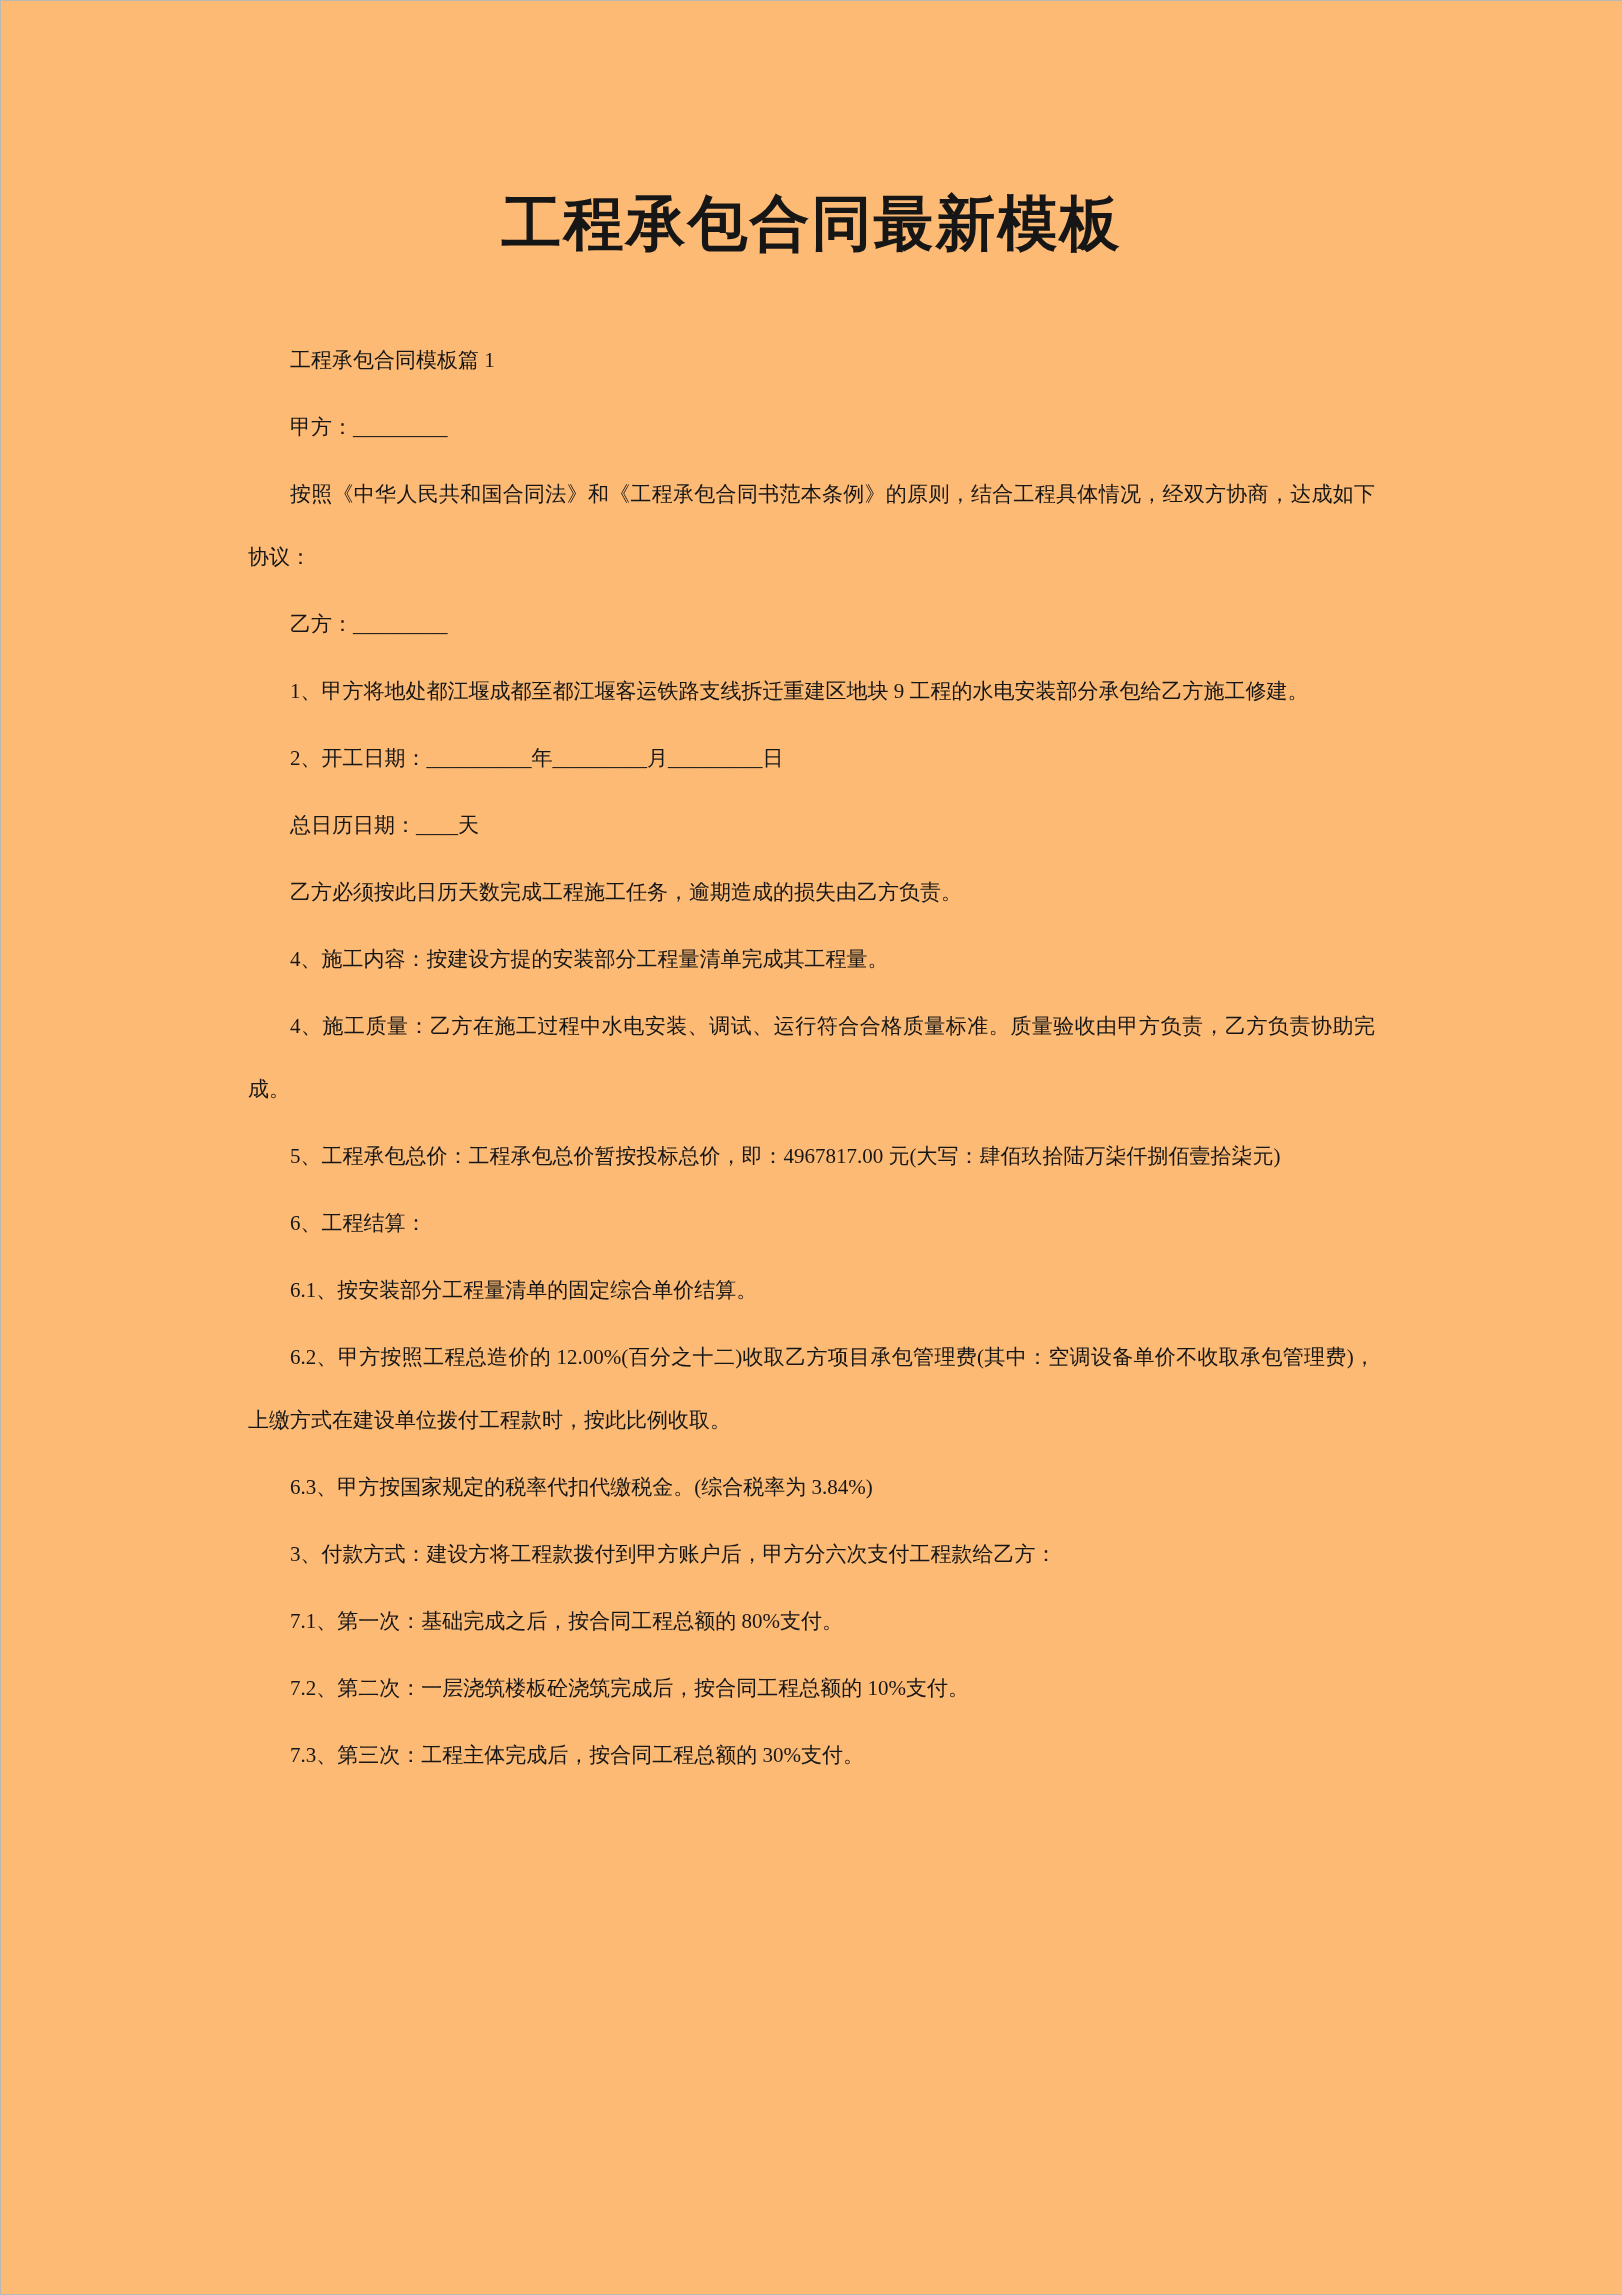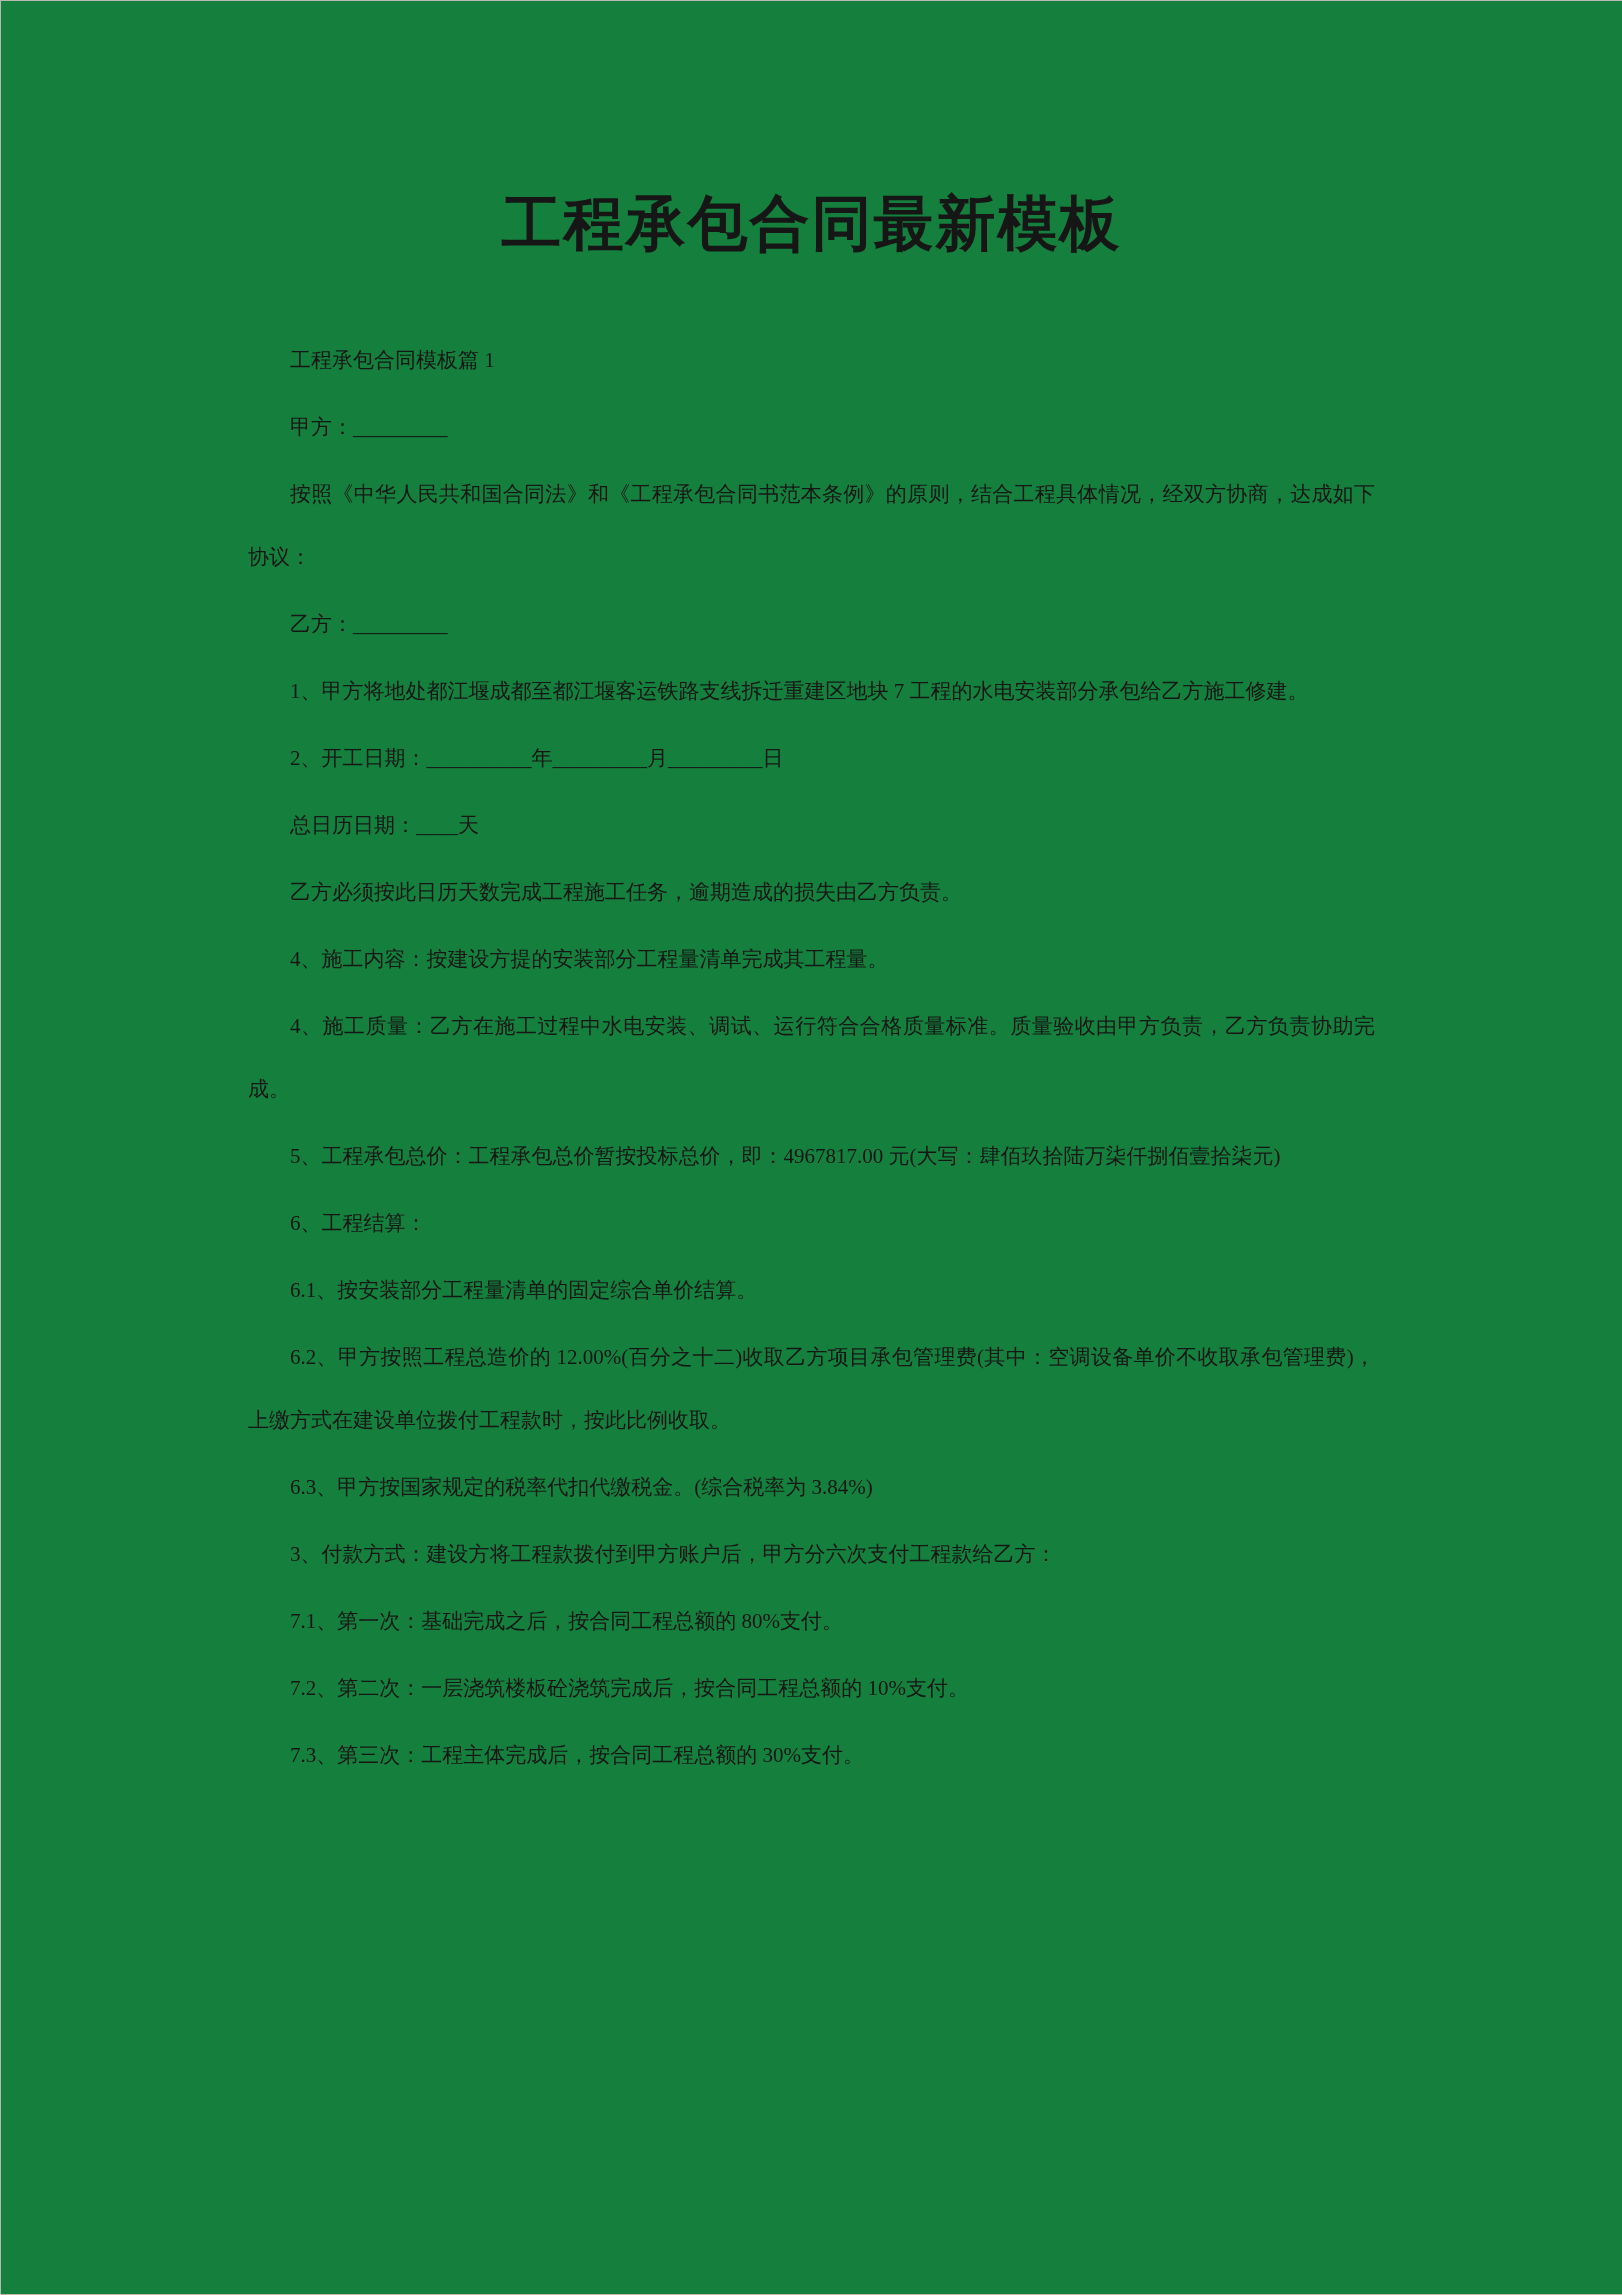--- a/index.html
+++ b/index.html
@@ -5,21 +5,21 @@
   html, body {
     margin: 0;
     padding: 0;
     background: #e9e9e7;
   }
   .page {
     position: relative;
     width: 1623px;
     height: 2295px;
     box-sizing: border-box;
-    background: #15803d;
+    background: #fdba74;
     border: 1.3px solid #b9b9b3;
     font-family: "Liberation Serif", "DejaVu Serif", serif;
     color: #161616;
     overflow: hidden;
   }
   .content {
     padding: 187px 243px 0 243px;
   }
   .doc-title {
     font-size: 60px;
@@ -42,21 +42,21 @@
 <body>
 
 <div class="page">
   <div class="content">
     <h1 class="doc-title">工程承包合同最新模板</h1>
     <div class="doc-body">
       <p>工程承包合同模板篇 1</p>
       <p>甲方：_________</p>
       <p>按照《中华人民共和国合同法》和《工程承包合同书范本条例》的原则，结合工程具体情况，经双方协商，达成如下协议：</p>
       <p>乙方：_________</p>
-      <p>1、甲方将地处都江堰成都至都江堰客运铁路支线拆迁重建区地块 7 工程的水电安装部分承包给乙方施工修建。</p>
+      <p>1、甲方将地处都江堰成都至都江堰客运铁路支线拆迁重建区地块 9 工程的水电安装部分承包给乙方施工修建。</p>
       <p>2、开工日期：__________年_________月_________日</p>
       <p>总日历日期：____天</p>
       <p>乙方必须按此日历天数完成工程施工任务，逾期造成的损失由乙方负责。</p>
       <p>4、施工内容：按建设方提的安装部分工程量清单完成其工程量。</p>
       <p>4、施工质量：乙方在施工过程中水电安装、调试、运行符合合格质量标准。质量验收由甲方负责，乙方负责协助完成。</p>
       <p>5、工程承包总价：工程承包总价暂按投标总价，即：4967817.00 元(大写：肆佰玖拾陆万柒仟捌佰壹拾柒元)</p>
       <p>6、工程结算：</p>
       <p>6.1、按安装部分工程量清单的固定综合单价结算。</p>
       <p>6.2、甲方按照工程总造价的 12.00%(百分之十二)收取乙方项目承包管理费(其中：空调设备单价不收取承包管理费)，上缴方式在建设单位拨付工程款时，按此比例收取。</p>
       <p>6.3、甲方按国家规定的税率代扣代缴税金。(综合税率为 3.84%)</p>

